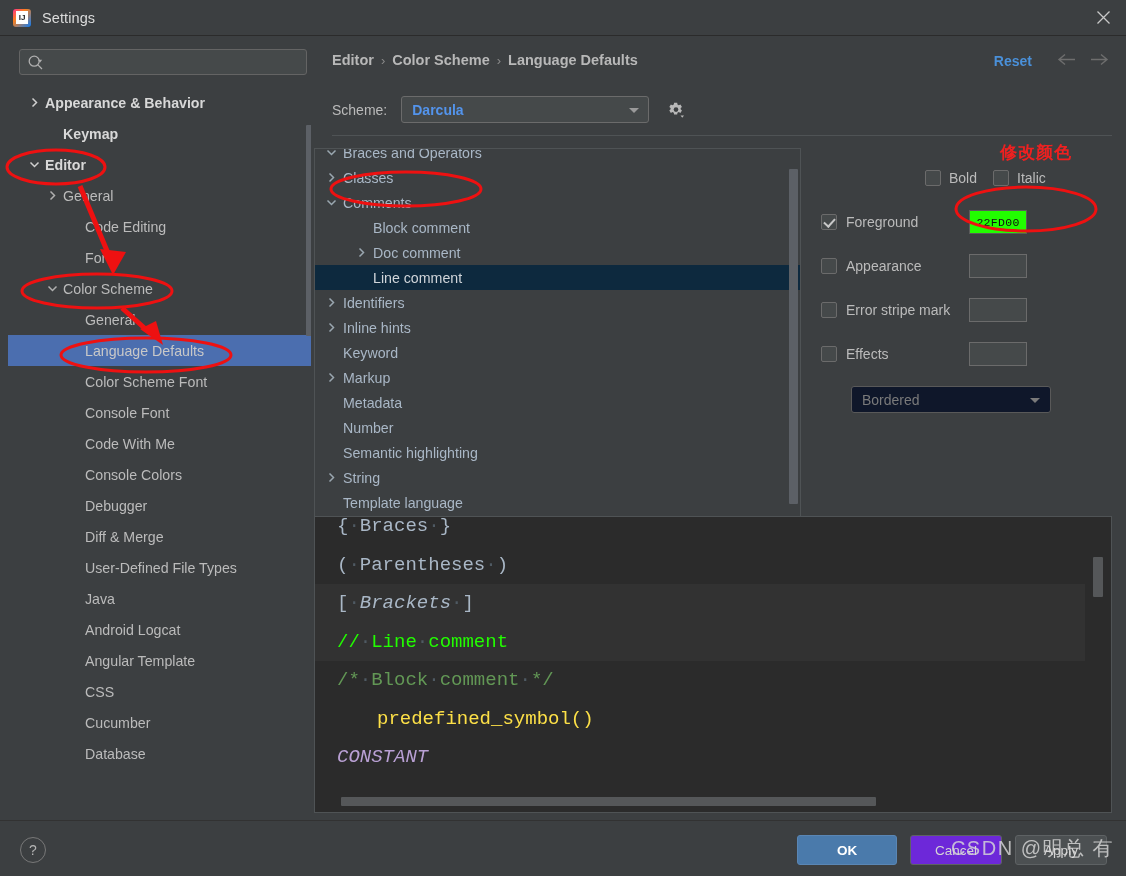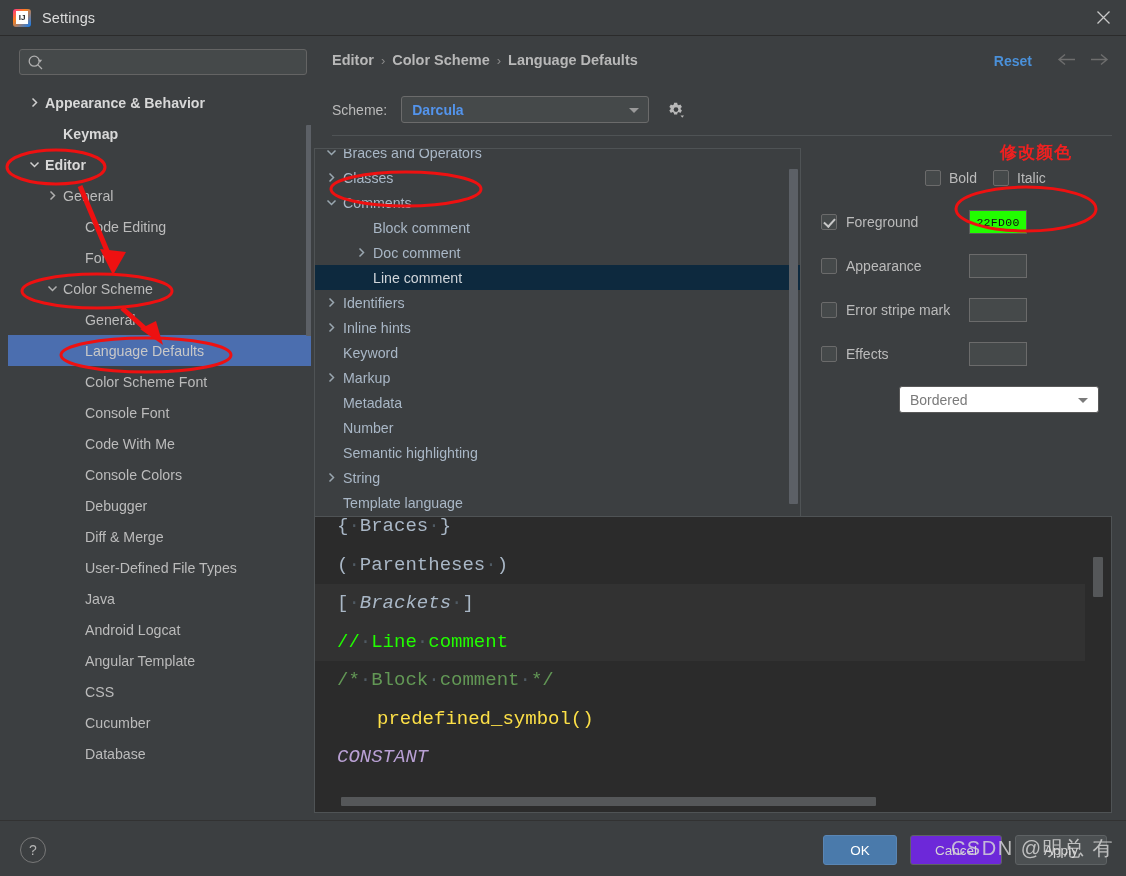--- a/index.html
+++ b/index.html
@@ -284,24 +284,24 @@
   .swatch.filled { background: #22FD00; border-color: #5b5b5b; }
   .swatch .hex {
     color: #111111;
     font-family: "Liberation Mono", monospace;
     font-size: 11.5px;
     letter-spacing: .3px;
   }
   .effects-combo {
     position: absolute; left: 30px; top: 238px;
     width: 200px; height: 27px;
-    background: #ffffff;
+    background: #0f172a;
     border: 1px solid #595959;
     border-radius: 3px;
-    display: flex; align-items: center; margin-left: 48px;
+    display: flex; align-items: center;
   }
   .effects-combo .val {
     margin-left: 10px;
     color: #7a7a7a; font-size: 14px;
   }
   .effects-combo .caret {
     position: absolute; right: 10px; top: 11px;
     width: 0; height: 0;
     border-left: 5px solid transparent;
     border-right: 5px solid transparent;
@@ -362,24 +362,25 @@
   }
   .btn {
     position: absolute; top: 14px;
     height: 30px;
     border-radius: 3px;
     display: flex; align-items: center; justify-content: center;
     font-size: 13.5px;
     color: #d5d5d5;
   }
   .btn-ok {
-    right: 229px; width: 74px;
+    right: 229px; width: 100px;
     background: #4a7aab;
     border: 1px solid #5a86b4;
     color: #ffffff;
+    font-weight: bold;
   }
   .btn-cancel {
     right: 124px; width: 92px;
     background: #6d28d9;
     border: 1px solid #5e6264;
   }
   .btn-apply {
     right: 19px; width: 92px;
     background: #4c5052;
     border: 1px solid #5e6264;

